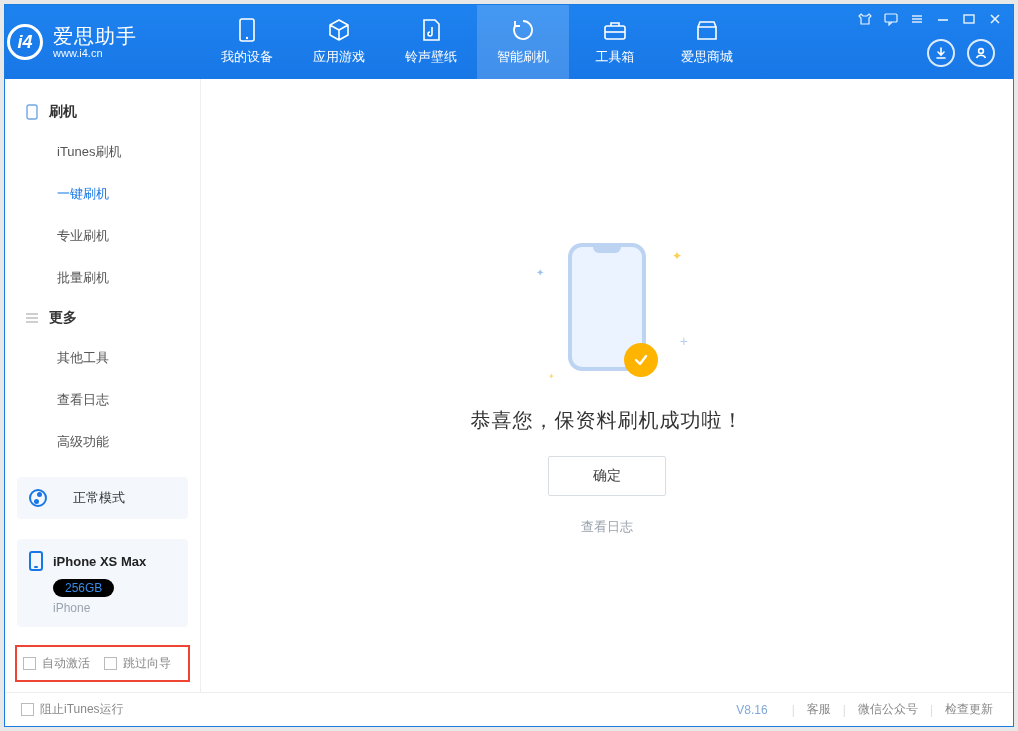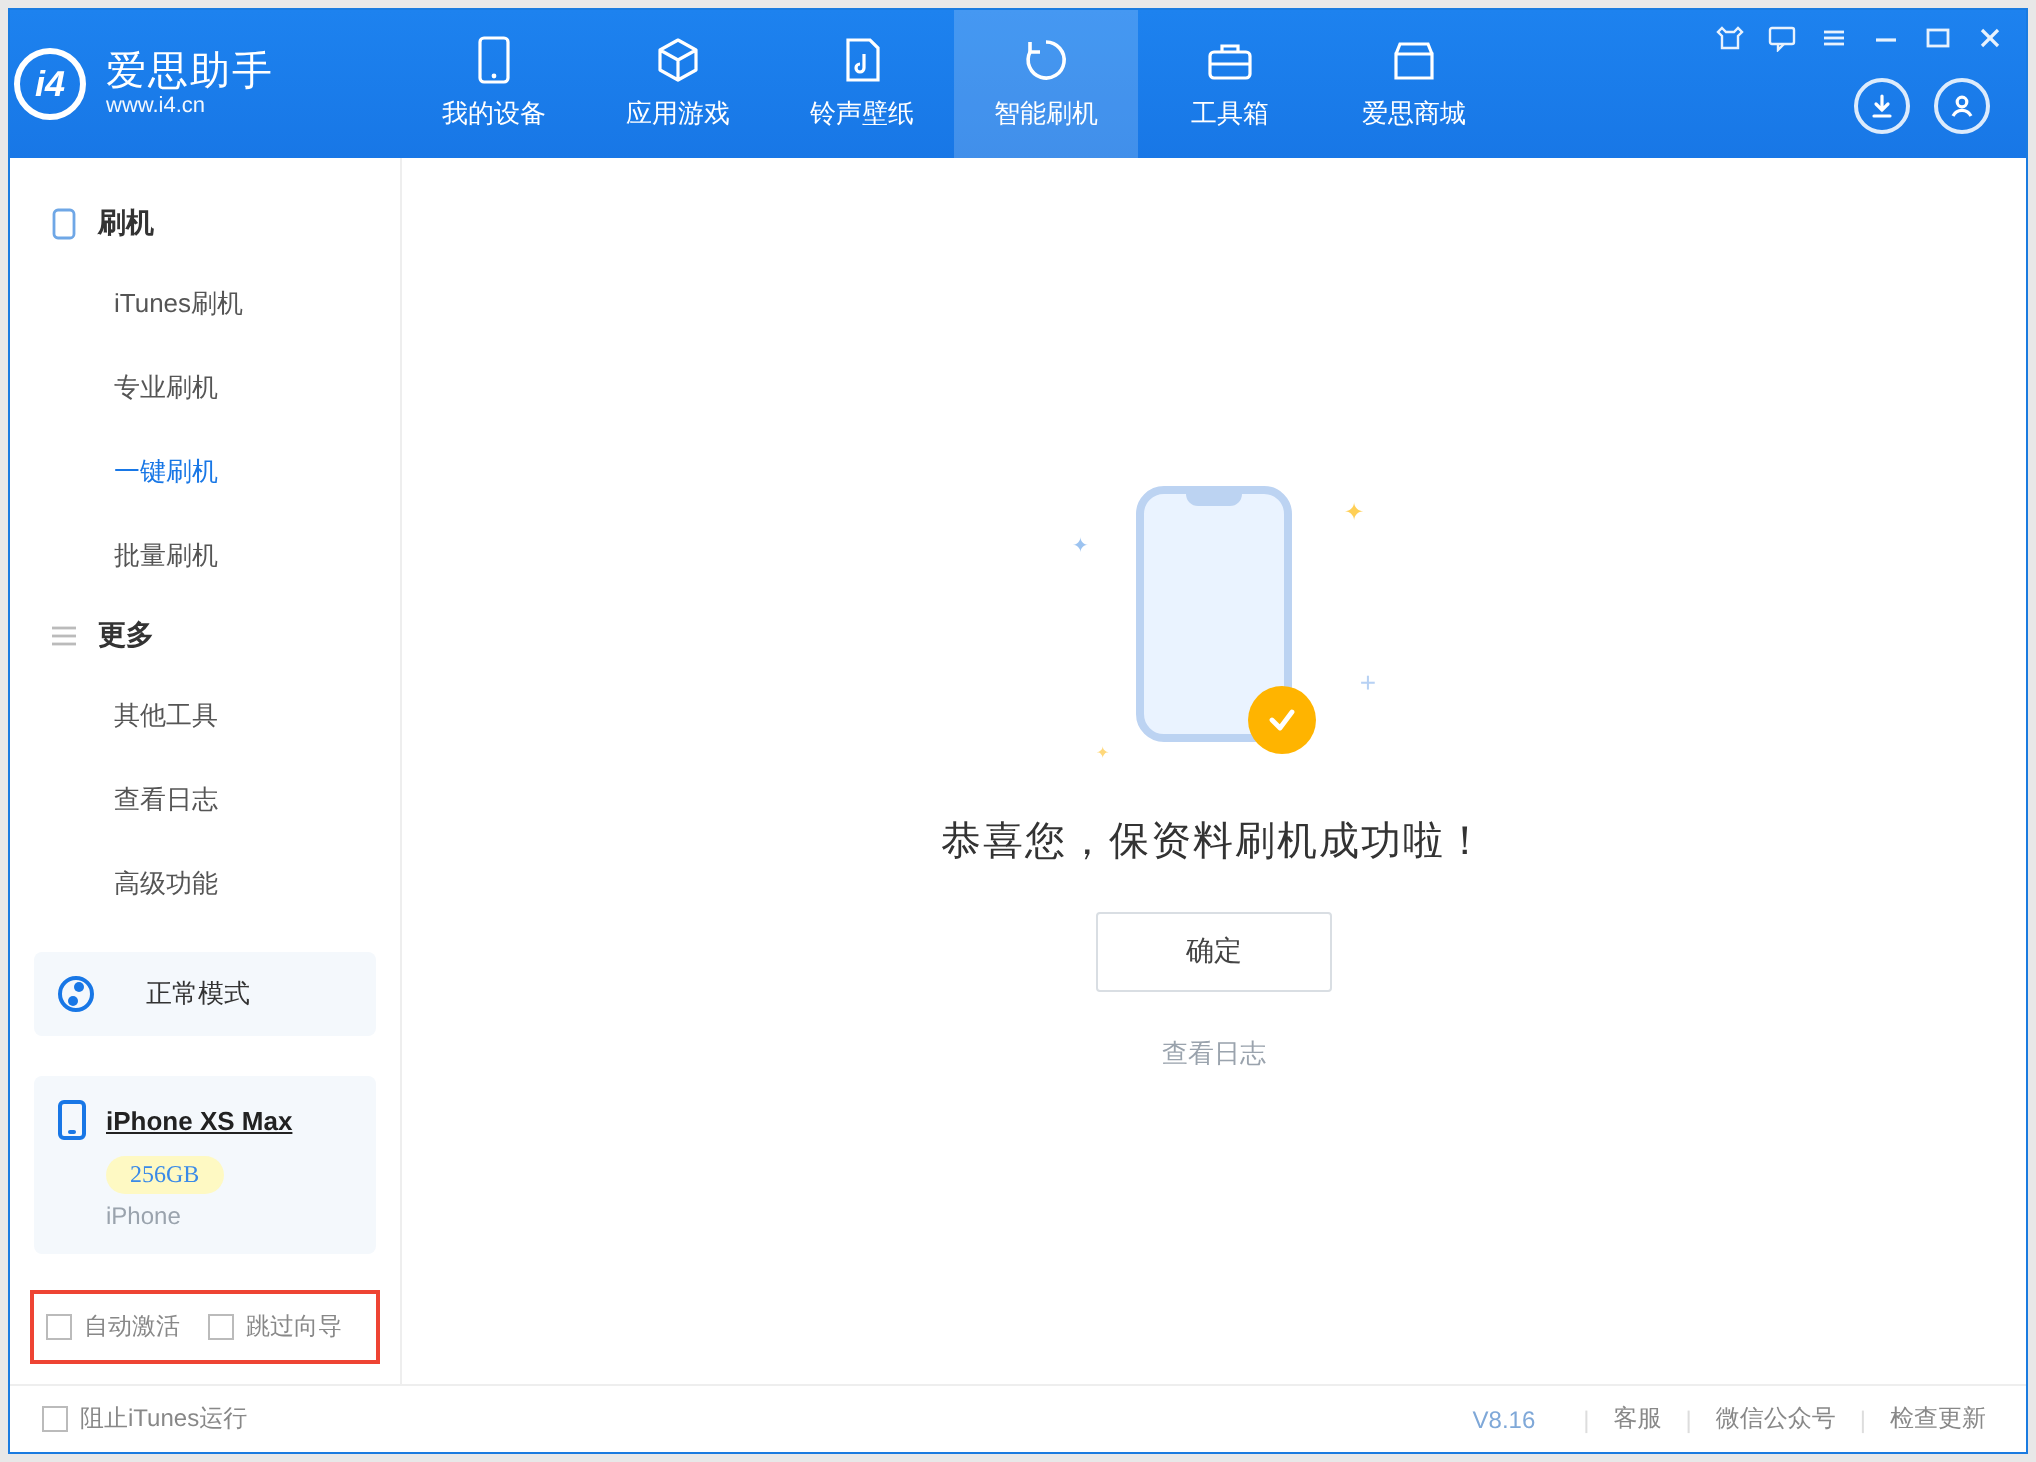--- a/index.html
+++ b/index.html
@@ -28,22 +28,22 @@
 .sub-item.active { color: #1877e6; }
 .mode-card, .device-card { margin: 10px 12px; background: #f4f8fc; border-radius: 4px; padding: 12px 12px; font-size: 13px; color: #333; }
 .mode-card { display: flex; align-items: center; gap: 26px; }
 .mode-icon { width: 18px; height: 18px; border-radius: 50%; border: 2px solid #1877e6; position: relative; }
 .mode-icon::before, .mode-icon::after { content: ""; position: absolute; width: 5px; height: 5px; background: #1877e6; border-radius: 50%; }
 .mode-icon::before { top: 1px; left: 6px; }
 .mode-icon::after { bottom: 1px; right: 6px; }
 .device-card .dev-row { display: flex; align-items: center; gap: 10px; }
 .dev-phone { width: 14px; height: 20px; border: 2px solid #1877e6; border-radius: 3px; position: relative; }
 .dev-phone::after { content: ""; position: absolute; left: 50%; bottom: 1px; transform: translateX(-50%); width: 4px; height: 2px; background: #1877e6; border-radius: 1px; }
-.dev-name { font-weight: 600; color: #222; font-size: 13px; text-decoration: underline; }
-.dev-badge { display: inline-block; margin: 8px 0 4px 24px; background: #fef9c3; color: #3a8ae8; border-radius: 999px; padding: 2px 12px; font-size: 12px; font-family: Liberation Serif, serif; }
+.dev-name { font-weight: 600; color: #222; font-size: 13px; }
+.dev-badge { display: inline-block; margin: 8px 0 4px 24px; background: #000000; color: #3a8ae8; border-radius: 999px; padding: 2px 12px; font-size: 12px; }
 .dev-type { margin-left: 24px; color: #9aa3ad; font-size: 12px; }
 .opts-row { border: 2px solid #e43; margin: 8px 10px 10px 10px; padding: 8px 6px; display: flex; gap: 14px; align-items: center; }
 .chk { display: flex; align-items: center; gap: 6px; font-size: 12px; color: #888; cursor: pointer; }
 .chk .box { width: 13px; height: 13px; border: 1px solid #bbb; background: #fff; }
 .main { flex: 1; display: flex; flex-direction: column; align-items: center; justify-content: center; gap: 22px; }
 .hero { position: relative; width: 170px; height: 150px; }
 .hero .phone-shell { position: absolute; left: 50%; top: 8px; transform: translateX(-50%); width: 78px; height: 128px; border-radius: 14px; border: 4px solid #bcd3f2; background: #eaf3ff; }
 .hero .notch { position: absolute; left: 50%; top: 12px; transform: translateX(-50%); width: 28px; height: 6px; background: #bcd3f2; border-radius: 0 0 6px 6px; }
 .hero .badge { position: absolute; right: 34px; bottom: 8px; width: 34px; height: 34px; border-radius: 50%; background: #ffb400; display: flex; align-items: center; justify-content: center; }
 .hero .spark { position: absolute; font-size: 10px; color: #9cc3f0; }
@@ -188,22 +188,22 @@
       <div class="side-scroll">
         <div class="group-head">
           <span class="gicn">
               <svg width="12" height="16" viewBox="0 0 12 16">
                 <rect x="1" y="1" width="10" height="14" rx="2" fill="none" stroke="#6fa7e6" stroke-width="1.4"></rect>
               </svg>
             </span>
           <span>刷机</span>
         </div>
         <div class="sub-item">iTunes刷机</div>
+        <div class="sub-item active">一键刷机</div>
         <div class="sub-item">专业刷机</div>
-        <div class="sub-item active">一键刷机</div>
         <div class="sub-item">批量刷机</div>
 
         <div class="group-head">
           <span class="gicn">
               <svg width="14" height="12" viewBox="0 0 14 12">
                 <line x1="1" y1="2" x2="13" y2="2" stroke="#bbb" stroke-width="1.4"></line>
                 <line x1="1" y1="6" x2="13" y2="6" stroke="#bbb" stroke-width="1.4"></line>
                 <line x1="1" y1="10" x2="13" y2="10" stroke="#bbb" stroke-width="1.4"></line>
               </svg>
             </span>

